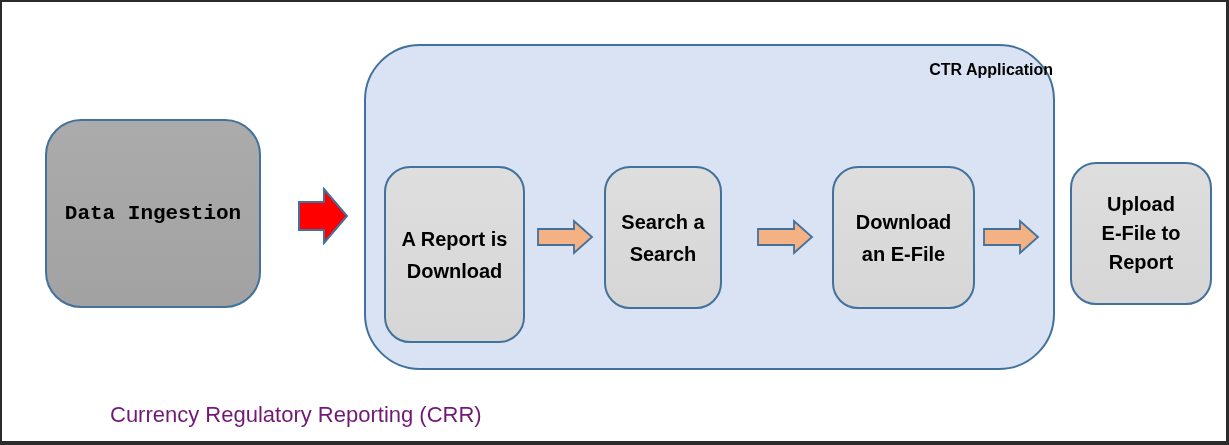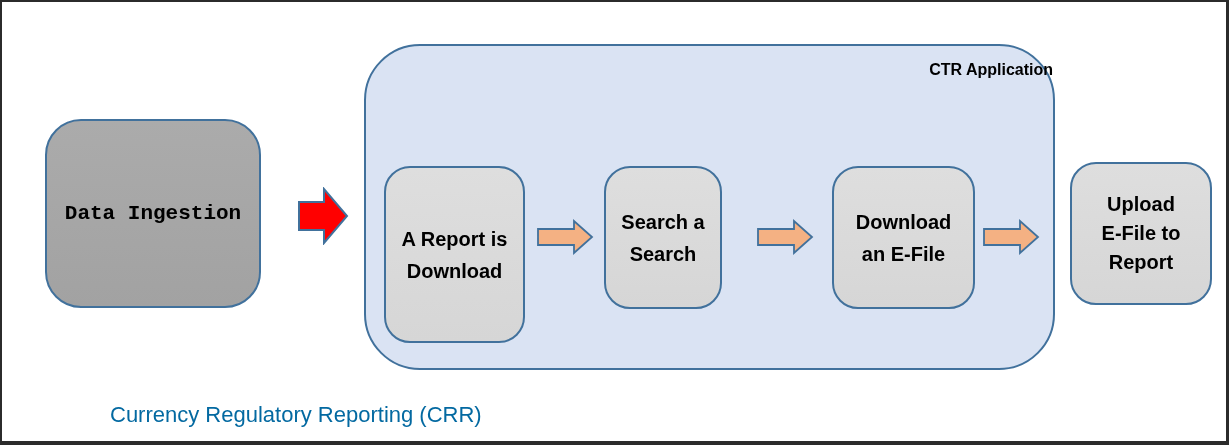--- a/index.html
+++ b/index.html
@@ -79,21 +79,21 @@
   .arrow-a     { left: 535px; top: 217px; width: 57px; height: 36px; }
   .arrow-b     { left: 755px; top: 217px; width: 57px; height: 36px; }
   .arrow-c     { left: 981px; top: 217px; width: 57px; height: 36px; }
 
   .caption {
     position: absolute;
     left: 108px; top: 398px;
     font-size: 22px;
     line-height: 30px;
     font-weight: normal;
-    color: #0369a1;
+    color: #701a75;
     white-space: nowrap;
   }
 </style>
 </head>
 <body>
 
 <div class="canvas">
 
   <div class="node node-data-ingestion">
     <span>Data Ingestion</span>

